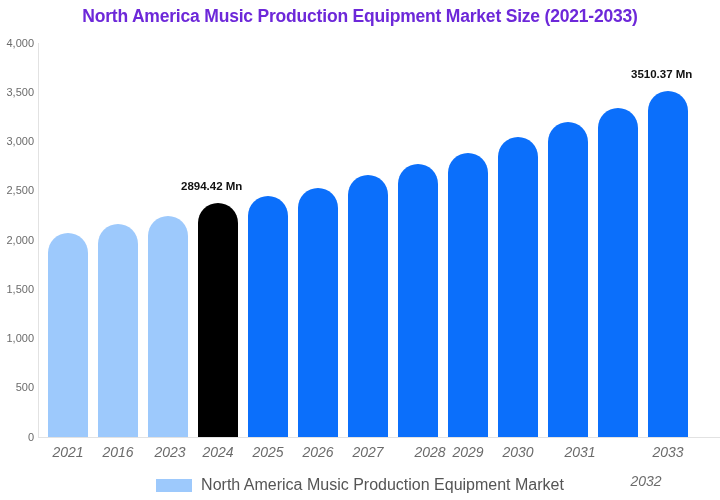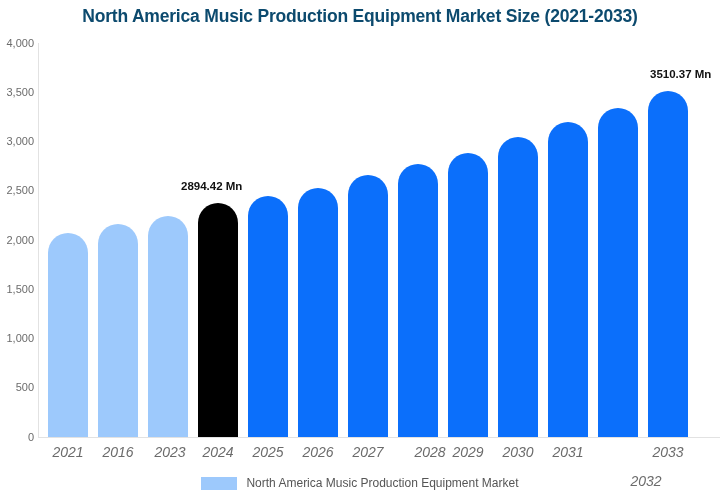--- a/index.html
+++ b/index.html
@@ -21,21 +21,21 @@
     height: 500px;
     background: #ffffff;
   }
   .chart-title {
     position: absolute;
     left: 0; top: 6px;
     width: 720px;
     text-align: center;
     font-size: 17.5px;
     font-weight: bold;
-    color: #0c4a6e;
+    color: #6d28d9;
     letter-spacing: -0.2px;
     white-space: nowrap;
   }
   
   .plot {
     position: absolute;
     left: 0;
     top: 0;
     width: 720px;
     height: 470px;
@@ -108,21 +108,21 @@
     align-items: center;
     gap: 9px;
   }
   .legend-swatch {
     width: 36px;
     height: 13px;
     background: #9dc9fc;
     display: inline-block;
   }
   .legend-label {
-    font-size: 12px;
+    font-size: 16px;
     color: #555555;
     white-space: nowrap;
   }
 </style>
 </head>
 <body>
 
 <div id="chart-root">
 
   <div class="chart-title">North America Music Production Equipment Market Size (2021-2033)</div>
@@ -186,27 +186,27 @@
         <div class="x-tick-label" style="left: 38px;">2021</div>
         <div class="x-tick-label" style="left: 88px;">2016</div>
         <div class="x-tick-label" style="left: 140px;">2023</div>
         <div class="x-tick-label" style="left: 188px;">2024</div>
         <div class="x-tick-label" style="left: 238px;">2025</div>
         <div class="x-tick-label" style="left: 288px;">2026</div>
         <div class="x-tick-label" style="left: 338px;">2027</div>
         <div class="x-tick-label" style="left: 400px;">2028</div>
         <div class="x-tick-label" style="left: 438px;">2029</div>
         <div class="x-tick-label" style="left: 488px;">2030</div>
-        <div class="x-tick-label" style="left: 538px;">2031</div>
+        <div class="x-tick-label" style="left: 550px;">2031</div>
         <div class="x-tick-label" style="left: 616px; margin-top: 29px;">2032</div>
         <div class="x-tick-label" style="left: 638px;">2033</div>
       </div>
     <div id="annotations">
         <div class="point-label" style="top: 179.735px; left: 181px;">2894.42 Mn</div>
-        <div class="point-label" style="top: 68.2286px; left: 650px; text-align: center;">3510.37 Mn</div>
+        <div class="point-label" style="top: 68.2286px; left: 631px; text-align: center;">3510.37 Mn</div>
       </div>
   </div>
 
   <div class="legend">
     <span class="legend-swatch"></span>
     <span class="legend-label">North America Music Production Equipment Market</span>
   </div>
 
 </div>
 

